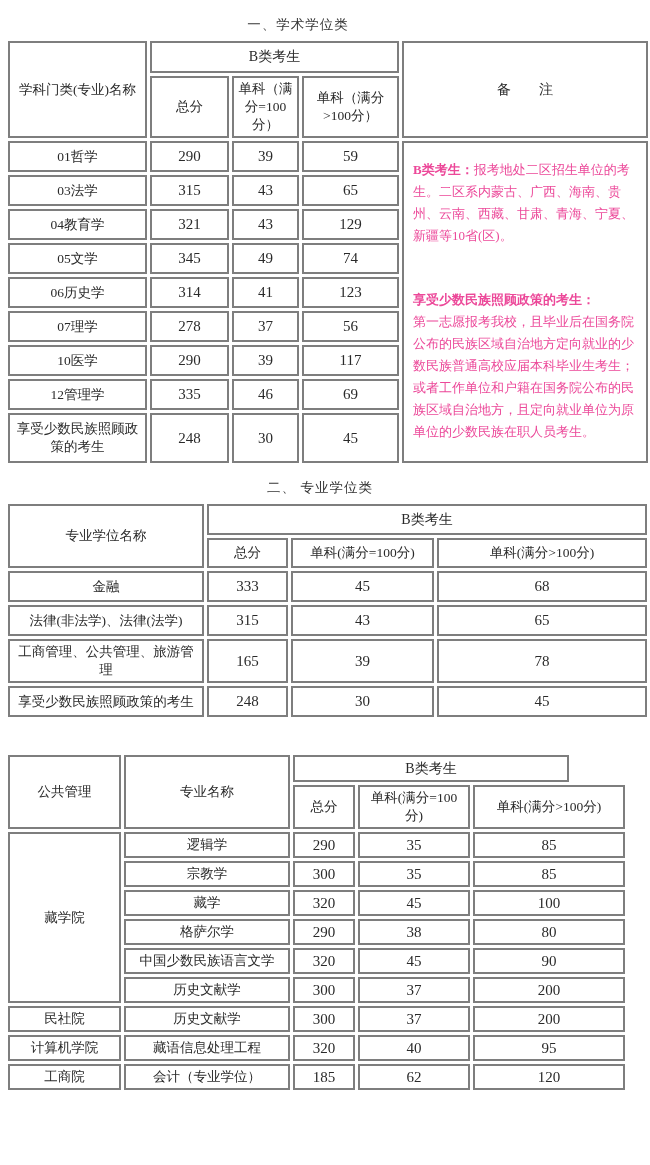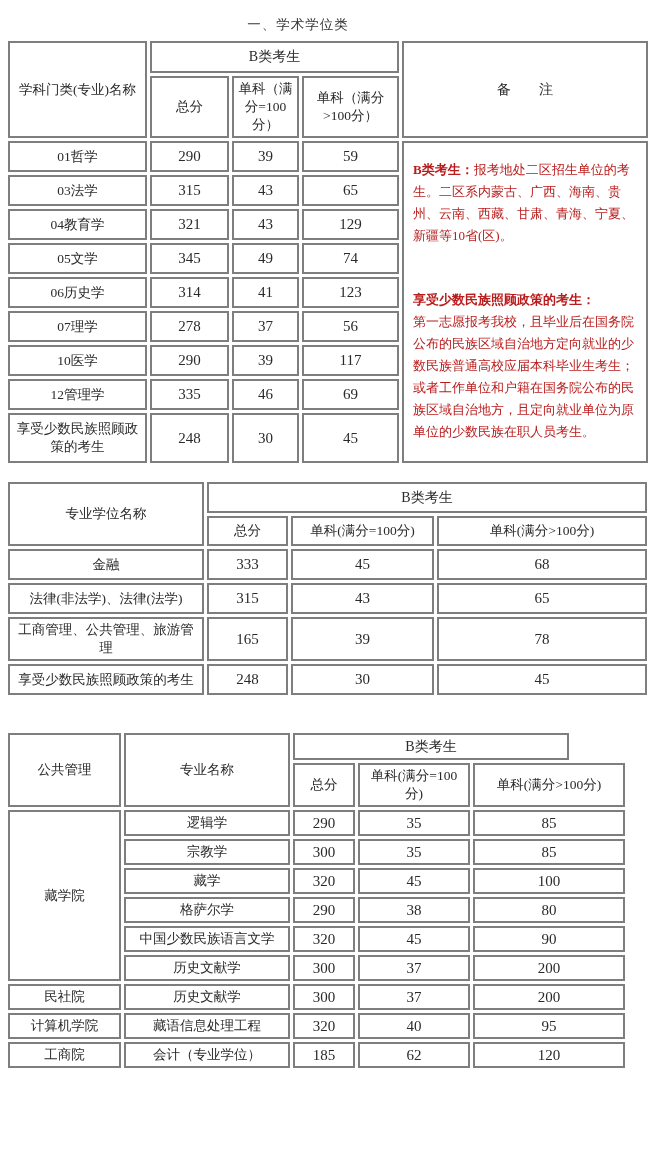--- a/index.html
+++ b/index.html
@@ -30,21 +30,21 @@
   .group-hd{font-size:14px;}
   
   .t1{width:646px;}
   .t1 .hrow1 td{height:32px;}
   .t1 .hrow2 td{height:56px;}
   .t1 .brow td{height:31px;text-align:center;}
   .t1 .brow-tall td{height:50px;}
   .t1 td.remarks{
     vertical-align:top;text-align:left;
     padding:16px 6px 6px 9px;
-    font-size:13px;line-height:22px;color:#b91c1c;
+    font-size:13px;line-height:22px;color:#ec4899;
   }
   .t1 .remarks p{margin:0;}
   .t1 .remarks p.r2{margin-top:42px;}
   .t1 .remarks .lead{display:inline;font-weight:bold;}
   .t1 .remarks .lead-block{display:block;font-weight:bold;}
   
   .t2{width:645px;}
   .t2 .hrow1 td{height:31px;}
   .t2 .hrow2 td{height:30px;}
   .t2 .brow td{height:31px;}
@@ -148,20 +148,21 @@
         <td>享受少数民族照顾政策的考生</td>
         <td class="num">248</td>
         <td class="num">30</td>
         <td class="num">45</td>
       </tr>
     </tbody>
   </table>
 
   <div class="gap14"></div>
 
+  <div class="tbl-title">二、 专业学位类</div>
 
   <table class="t2">
     <colgroup>
       <col style="width:196px">
         <col style="width:81px">
         <col style="width:143px">
         <col style="width:210px">
     </colgroup>
     <tbody>
       <tr class="hrow1">

